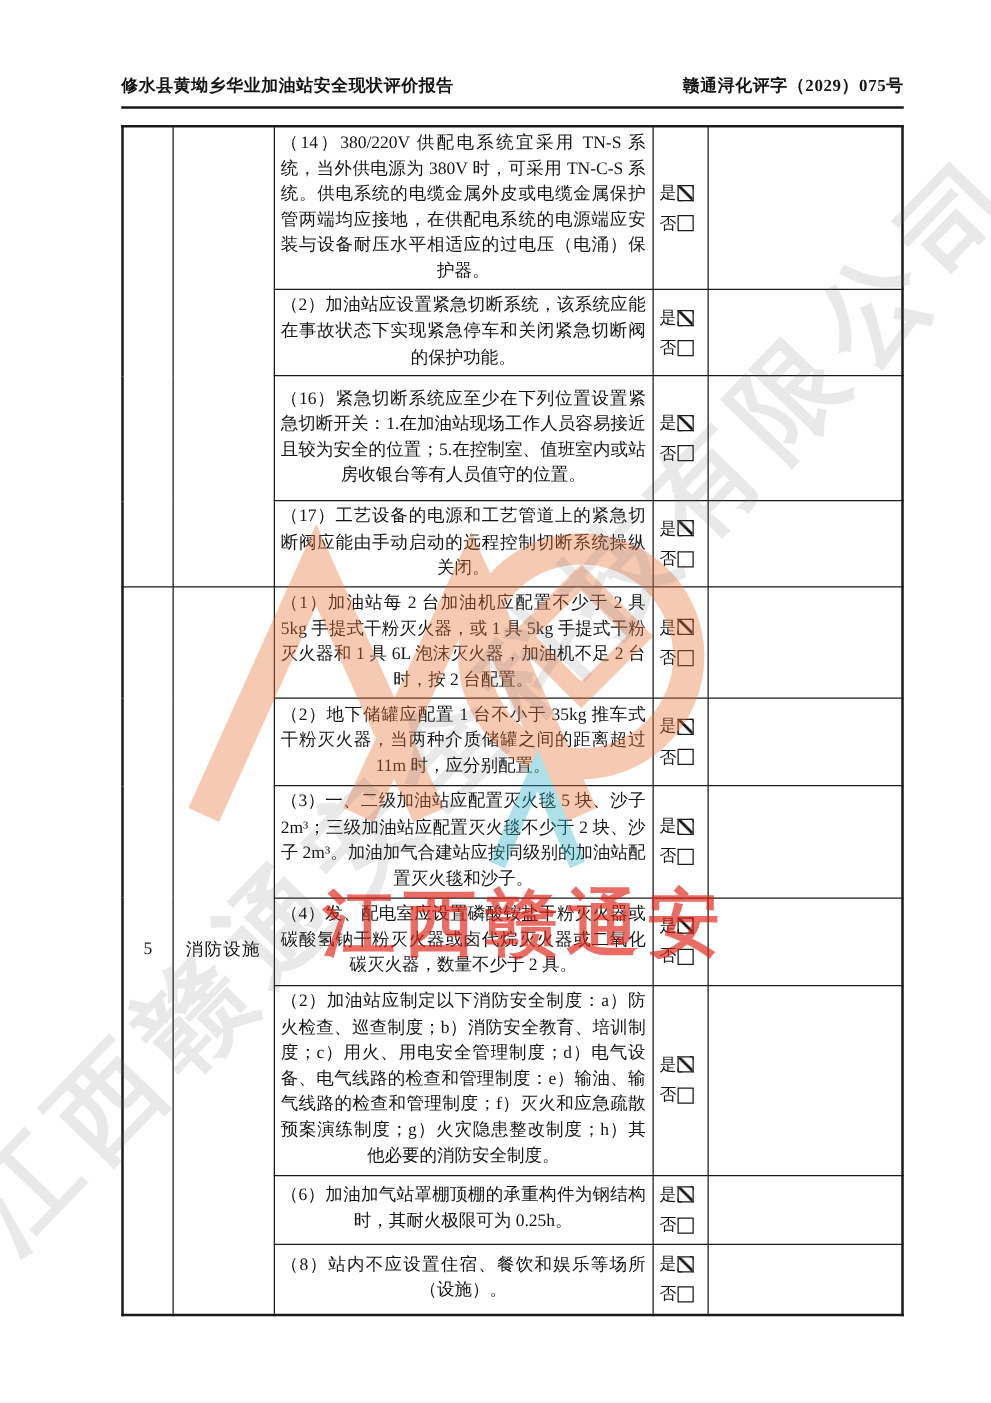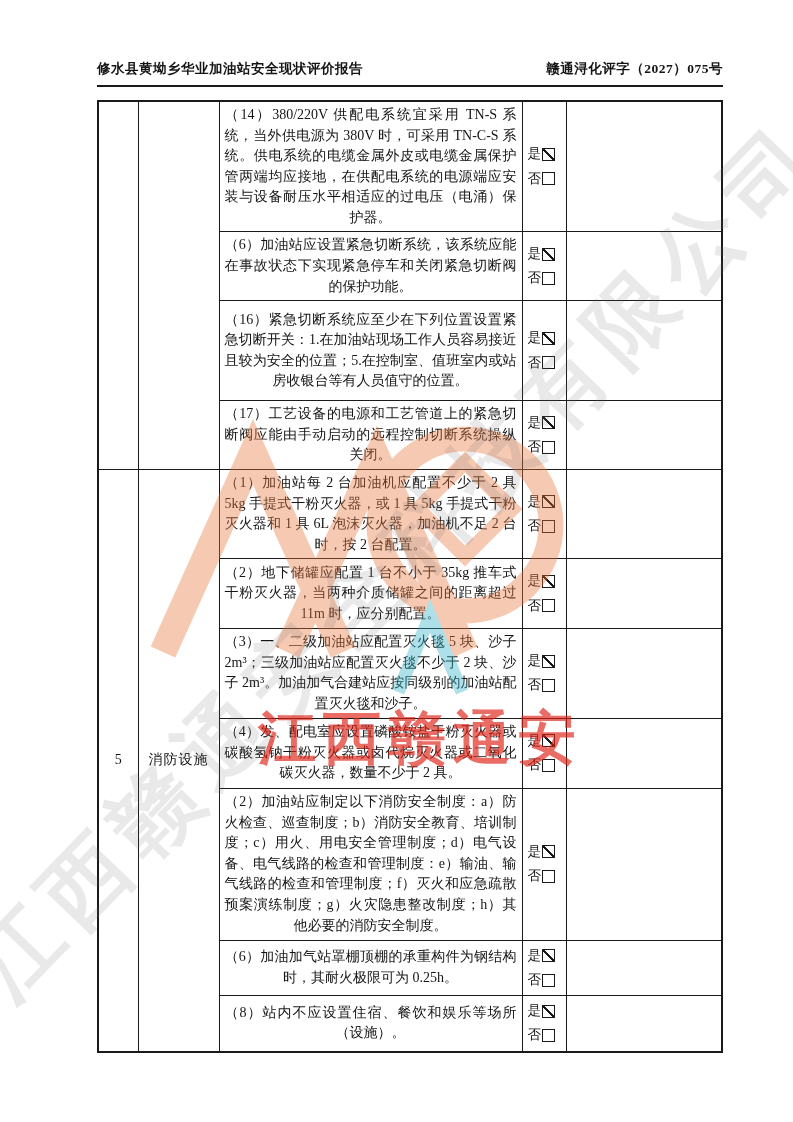--- a/index.html
+++ b/index.html
@@ -66,21 +66,21 @@
   }
   .wm-logo{position:absolute;left:0;top:0;z-index:2;pointer-events:none;}
 </style>
 </head>
 <body>
 
 <div class="page">
 
   <div class="header">
     <span>修水县黄坳乡华业加油站安全现状评价报告</span>
-    <span>赣通浔化评字（2027）075号</span>
+    <span>赣通浔化评字（2029）075号</span>
   </div>
 
   <svg class="wm-logo" width="793" height="1122" viewBox="0 0 793 1122" opacity="0.38">
     <circle cx="465" cy="525" r="86" fill="none" stroke="#e8743a" stroke-width="25"></circle>
     <path d="M465,462 L512,509 L465,556 L418,509 Z" fill="none" stroke="#e8743a" stroke-width="15"></path>
     <path d="M163,652 L253,452 L343,652" fill="none" stroke="#e8743a" stroke-width="27"></path>
     <path d="M287,652 L377,458 L465,652" fill="none" stroke="#e8743a" stroke-width="27"></path>
     <path d="M398,692 L430,616 L462,692" fill="none" stroke="#2ab0c4" stroke-width="13"></path>
   </svg>
 
@@ -108,21 +108,21 @@
               <span class="box checked"></span>
             </div>
           <div class="chk-row">
               <span>否</span>
               <span class="box"></span>
             </div>
         </td>
         <td></td>
       </tr>
       <tr class="h67">
-        <td class="c-text">（6）加油站应设置紧急切断系统，该系统应能在事故状态下实现紧急停车和关闭紧急切断阀的保护功能。</td>
+        <td class="c-text">（2）加油站应设置紧急切断系统，该系统应能在事故状态下实现紧急停车和关闭紧急切断阀的保护功能。</td>
         <td class="c-chk">
           <div class="chk-row">
               <span>是</span>
               <span class="box checked"></span>
             </div>
           <div class="chk-row">
               <span>否</span>
               <span class="box"></span>
             </div>
         </td>

